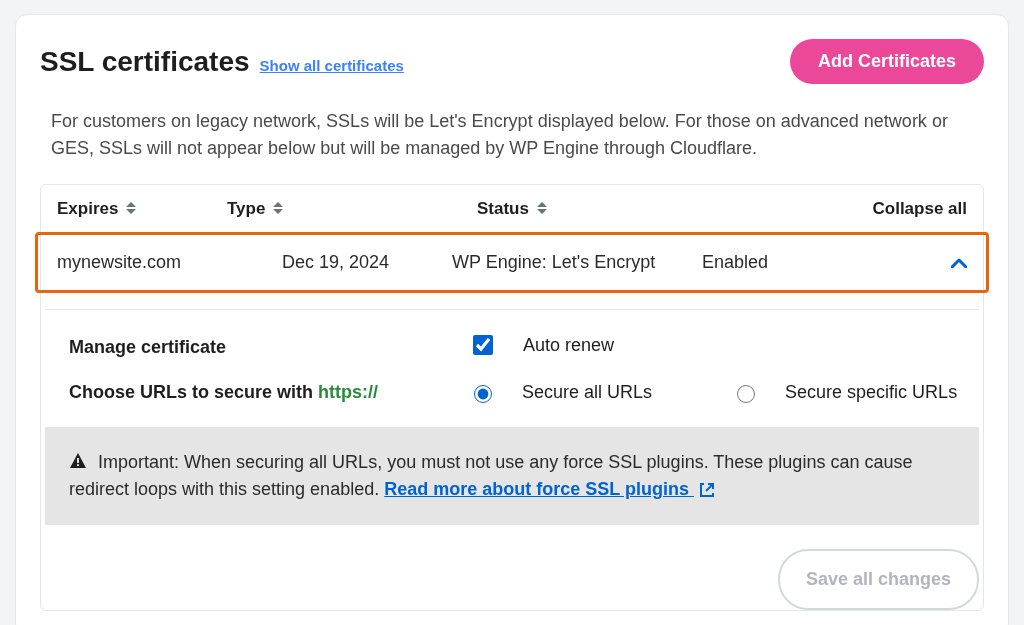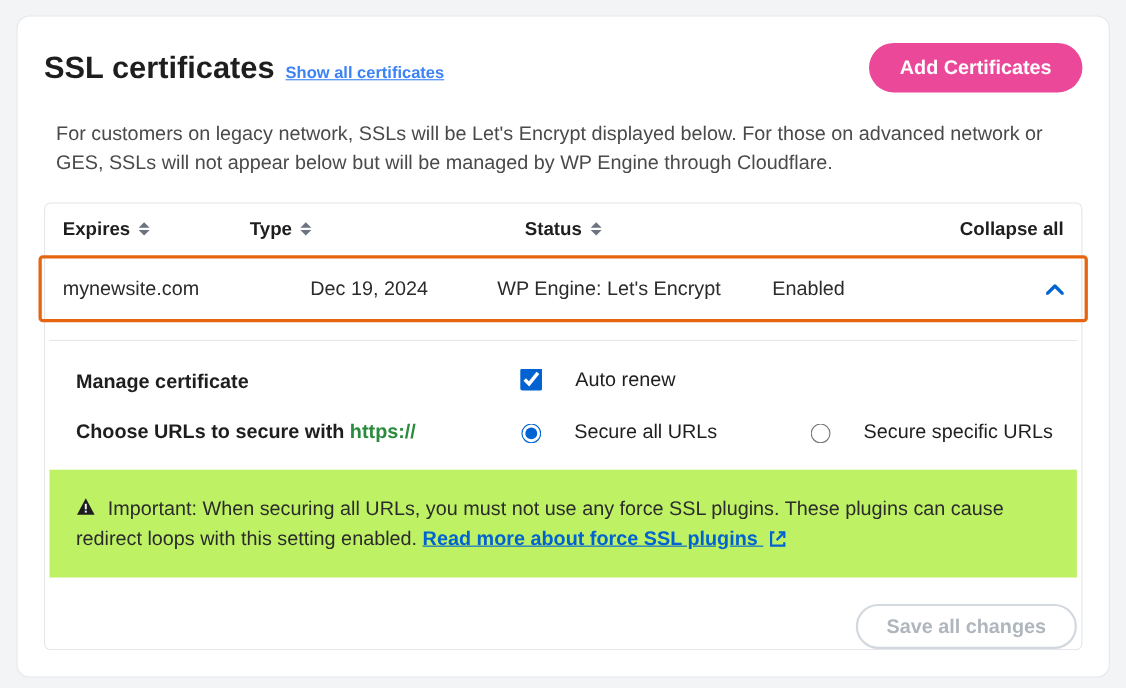--- a/index.html
+++ b/index.html
@@ -139,21 +139,21 @@
     margin-right: 14px;
   }
   .radio {
     width: 18px; height: 18px;
     accent-color: #0063d1;
     margin-right: 14px;
   }
   .opt-group { display:flex; align-items:center;gap:16px; }
   .opt-group.second { margin-left: 80px; }
   .info-box {
-    background: #bef264;
+    background: #e5e5e5;
     padding: 22px 24px;
     font-size: 18px;
     line-height: 1.5;
     color: #2b2b2b;
     margin: 4px 4px 0 4px;
   }
   .info-box .warn-icon { margin-right: 6px; }
   .info-link {
     color: #0063d1;
     font-weight: 700;
@@ -168,21 +168,21 @@
   .footer-row {
     display: flex;
     justify-content: flex-end;
     padding: 24px 4px 0 4px;
   }
   .save-btn {
     background: #ffffff;
     color: #b0b6bd;
     border: 2px solid #d3d8de;
     border-radius: 30px;
-    padding: 8px 26px;
+    padding: 18px 26px;
     font-size: 18px;
     font-weight: 700;
     cursor: default;
   }
 </style>
 </head>
 <body>
 
 <div class="card">
 

